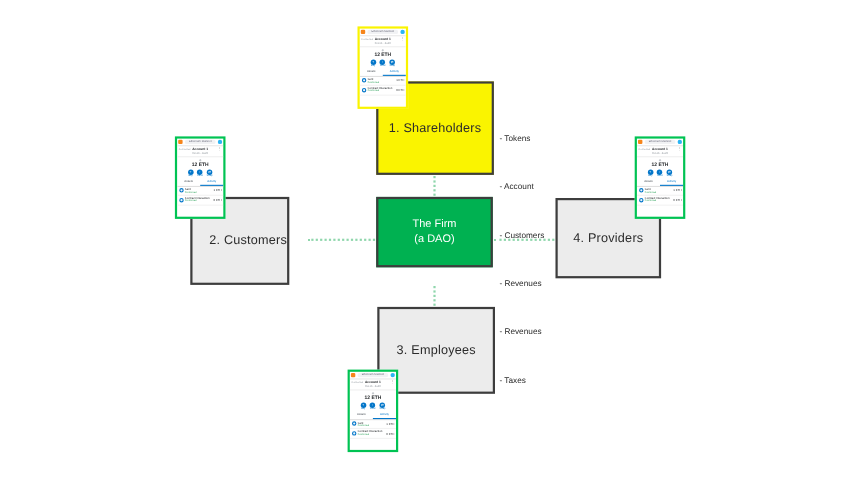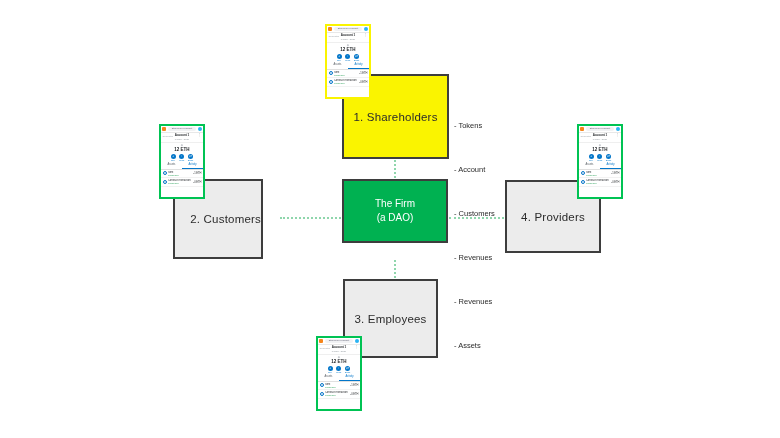--- a/index.html
+++ b/index.html
@@ -14,21 +14,21 @@
     position:absolute; border:2px solid var(--box-border);
     display:flex; align-items:center; justify-content:center;
     text-align:center;
   }
   .dbox .lbl { font-size:11.5px; font-weight:500; color:var(--text); letter-spacing:.2px; }
   #box-shareholders { left:342px; top:74px;  width:107px; height:85px; background:var(--yellow); }
   #box-customers    { left:173px; top:179px; width:90px; height:80px; background:var(--gray-fill);justify-content:flex-end; }
   #box-firm         { left:342px; top:179px; width:106px; height:64px; background:var(--green);
                       flex-direction:column; }
   #box-providers    { left:505px; top:180px; width:96px;  height:73px; background:var(--gray-fill); }
-  #box-employees    { left:343px; top:279px; width:95px; height:79px; background:var(--gray-fill); }
+  #box-employees    { left:343px; top:279px; width:107px; height:79px; background:var(--gray-fill); }
   #box-firm .firm-line { font-size:10px; line-height:14px; color:#fff; font-weight:500; }
 
   
   .conn { position:absolute; }
   #conn-top    { left:394px; top:160px; height:18px; width:0; border-left:2px dotted var(--dotted); }
   #conn-bottom { left:394px; top:260px; height:18px; width:0; border-left:2px dotted var(--dotted); }
   #conn-left   { left:280px; top:217px; width:61px; height:0; border-top:2px dotted var(--dotted); }
   #conn-right  { left:449px; top:217px; width:55px; height:0; border-top:2px dotted var(--dotted); }
 
   
@@ -112,21 +112,21 @@
   <div class="dbox" id="box-employees">
     <span class="lbl">3. Employees</span>
   </div>
 
   <div id="attr-list">
     <div class="attr-item">- Tokens</div>
     <div class="attr-item">- Account</div>
     <div class="attr-item">- Customers</div>
     <div class="attr-item">- Revenues</div>
     <div class="attr-item">- Revenues</div>
-    <div class="attr-item">- Assets</div>
+    <div class="attr-item">- Taxes</div>
   </div>
 
   <div class="wallet-slot" id="wallet-shareholders">
   <div class="wallet wallet--yellow">
     <div class="w-top">
       <div class="w-fox"></div>
       <div class="w-pill">Ethereum Mainnet</div>
       <div class="w-avatar"></div>
     </div>
     <div class="w-account">

